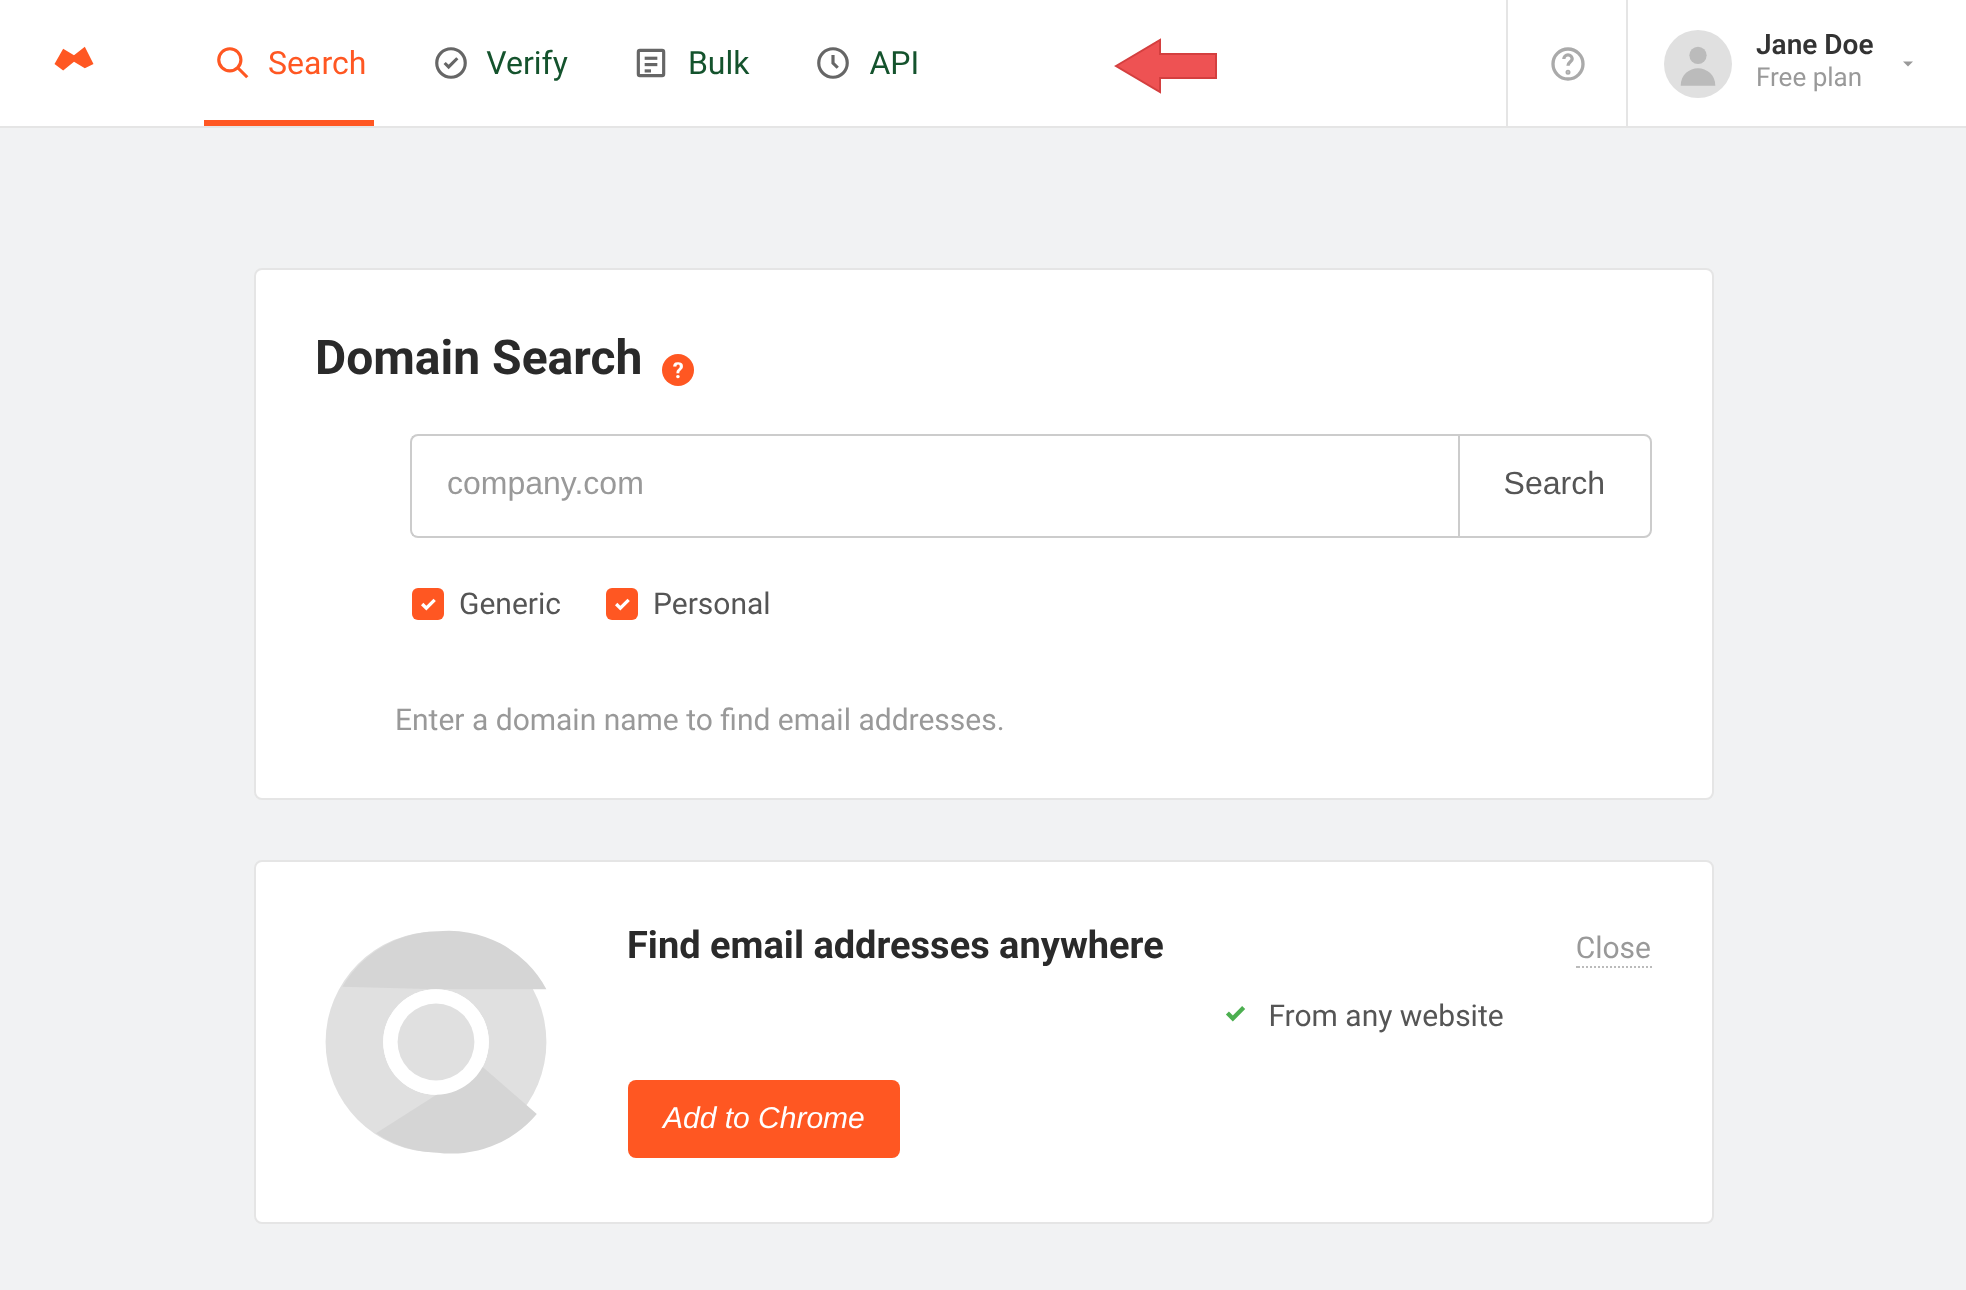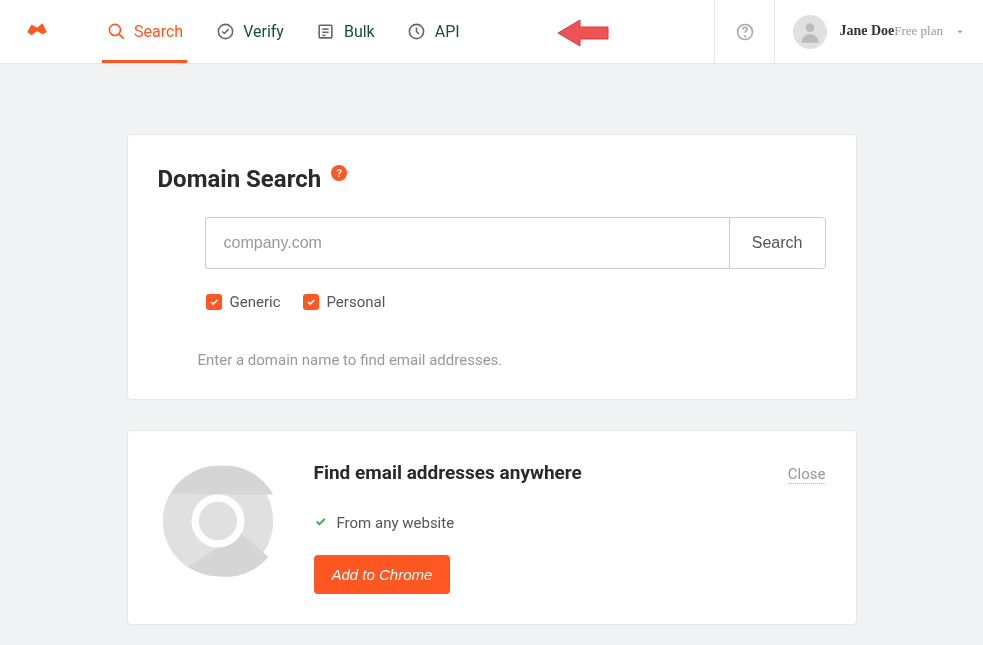--- a/index.html
+++ b/index.html
@@ -10,50 +10,50 @@
     .nav { display: flex; align-items: stretch; flex: 1; }
     .nav-item { display: flex; align-items: center; gap: 8px; padding: 0 16px; color: #14532d; cursor: pointer; position: relative; font-size: 16px; }
     .nav-item.active { color: #ff5722; }
     .nav-item.active::after { content: ""; position: absolute; bottom: 0; left: 12px; right: 12px; height: 3px; background: #ff5722; }
     .nav-item .icon { width: 20px; height: 20px; display: flex; align-items: center; justify-content: center; }
     
     .topbar-right { display: flex; align-items: stretch; }
     .help-cell { border-left: 1px solid #e5e5e5; width: 60px; display: flex; align-items: center; justify-content: center; cursor: pointer; }
     .user-cell { border-left: 1px solid #e5e5e5; display: flex; align-items: center; padding: 0 18px; gap: 12px; cursor: pointer; min-width: 170px; }
     .avatar { width: 34px; height: 34px; border-radius: 50%; background: #e0e0e0; display:flex; align-items:center; justify-content:center;}
-    .user-text { display: flex; flex-direction: row; line-height: 1.2; font-family: Liberation Serif, serif; }
+    .user-text { display: flex; flex-direction: column; line-height: 1.2; }
     .user-name { font-weight: 600; font-size: 14px; color: #333; }
     .user-plan { font-size: 13px; color: #999; }
     
     .arrow-overlay { position: absolute; top: 16px; left: 556px; pointer-events: none; }
     
     .container { max-width: 730px; margin: 70px auto 0; padding: 0 0 40px; }
     .card { background: #fff; border: 1px solid #e5e5e5; border-radius: 4px; padding: 30px 30px 30px 30px; margin-bottom: 30px; }
     
-    .card-title-row { display: flex; align-items: flex-start; gap: 10px; margin-bottom: 24px; }
+    .card-title-row { display: flex; align-items: flex-end; gap: 10px; margin-bottom: 24px; }
     .card-title { font-size: 24px; font-weight: 700; color: #2a2a2a; }
     .help-badge { width: 16px; height: 16px; border-radius: 50%; background: #ff5722; color: #fff; display: flex; align-items: center; justify-content: center; font-size: 11px; font-weight: 700; cursor: pointer; }
     
     .search-row { display: flex; margin-bottom: 24px; padding-left: 47px; }
     .search-input { flex: 1; border: 1px solid #ccc; border-right: none; border-radius: 4px 0 0 4px; padding: 16px 18px; font-size: 16px; color: #333; outline:none;}
     .search-input::placeholder { color: #999; }
     .search-btn { border: 1px solid #ccc; background: #fff; border-radius: 0 4px 4px 0; padding: 0 22px; font-size: 16px; color: #555; cursor: pointer; }
     
     .checks-row { display: flex; gap: 22px; margin-bottom: 40px; margin-left: 48px; }
     .check-item { display: inline-flex; align-items: center; gap: 8px; color: #555; font-size: 15px; cursor: pointer; }
     .check-box { width: 16px; height: 16px; border-radius: 3px; background: #ff5722; display: flex; align-items: center; justify-content: center; }
     
     .hint { color: #999; font-size: 15px; padding-left: 40px; }
     
     .promo { background: #fff; border: 1px solid #e5e5e5; border-radius: 4px; padding: 30px; display: flex; gap: 36px; }
     .promo-icon { width: 120px; height: 120px; display:flex;align-items:center;justify-content:center; flex-shrink:0;}
     .promo-body { flex: 1; }
-    .promo-body h3 { font-size: 19px; font-weight: 700; color: #2a2a2a; margin-bottom: 27px; }
+    .promo-body h3 { font-size: 19px; font-weight: 700; color: #2a2a2a; margin-bottom: 12px; }
     .promo-list { list-style: none; margin-bottom: 20px; }
-    .promo-list li { display: flex; align-items: center; gap: 10px; color: #555; font-size: 15px; padding: 3px 0; }
+    .promo-list li { display: flex; align-items: center; gap: 10px; color: #555; font-size: 15px; padding: 3px 0; justify-content: flex-end; }
     .check-green { color: #4caf50; font-weight: 700; }
     .btn-orange { background: #ff5722; color: #fff; border: none; border-radius: 4px; padding: 11px 18px; font-size: 15px; cursor: pointer; font-style: italic; }
     .close-link { color: #999; font-size: 15px; text-decoration: none; border-bottom: 1px dotted #bbb; cursor:pointer; align-self: flex-start; margin-top: 4px;}
   </style>
 </head>
 <body>
 
 <div class="topbar">
   <div class="logo">
     <svg width="26" height="26" viewBox="0 0 24 24">

